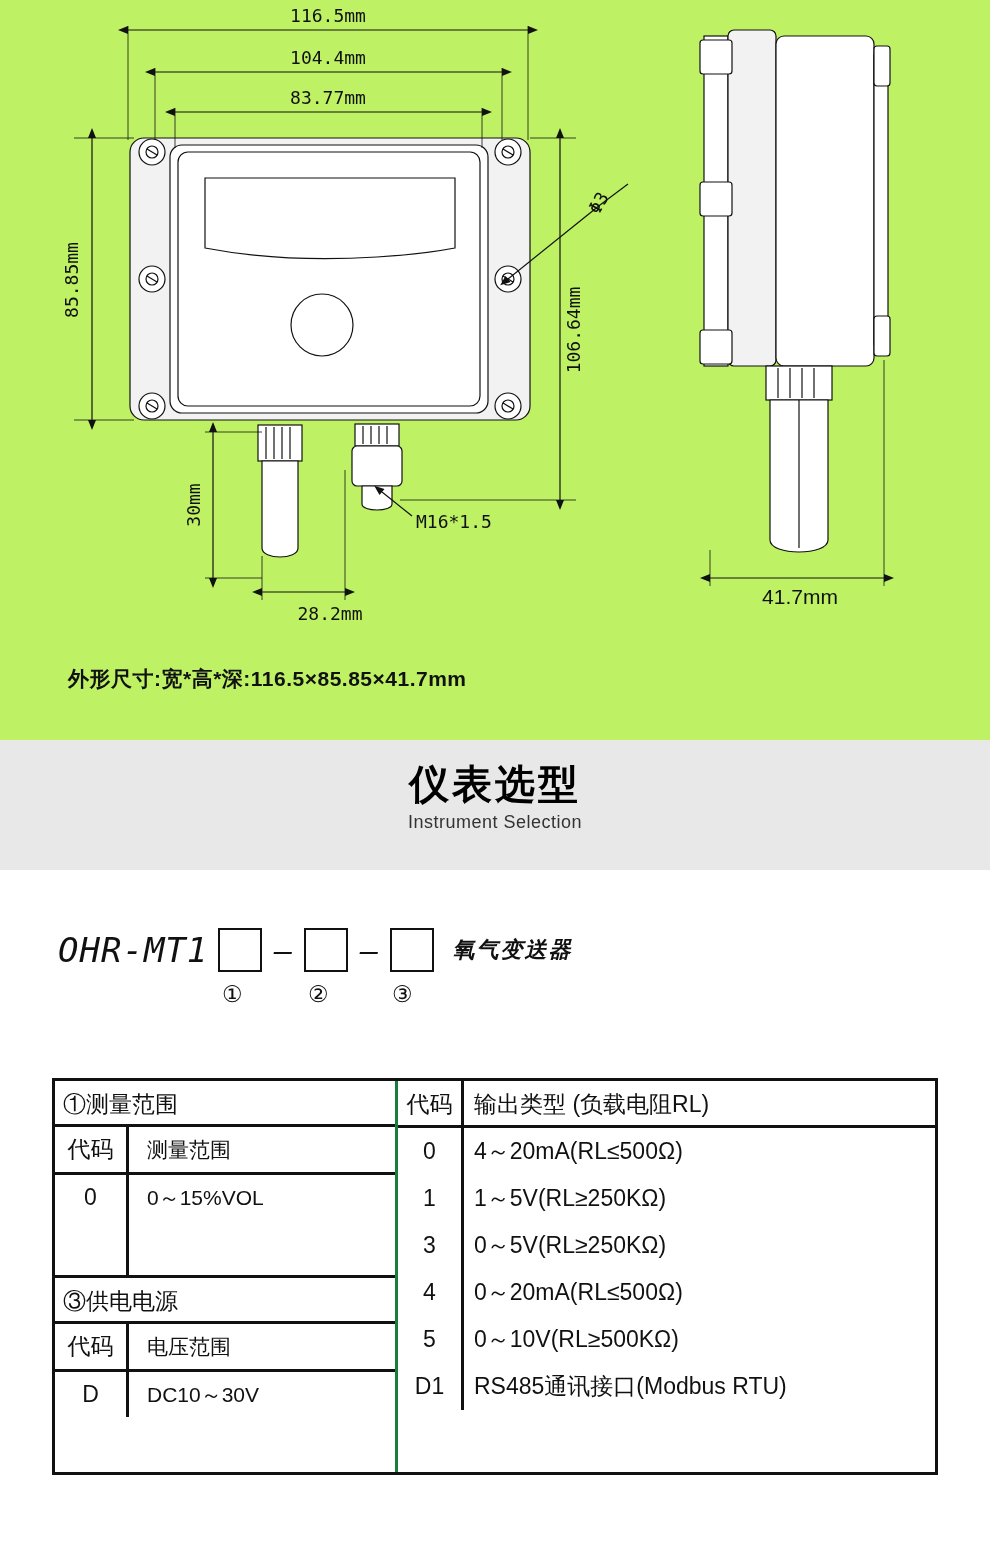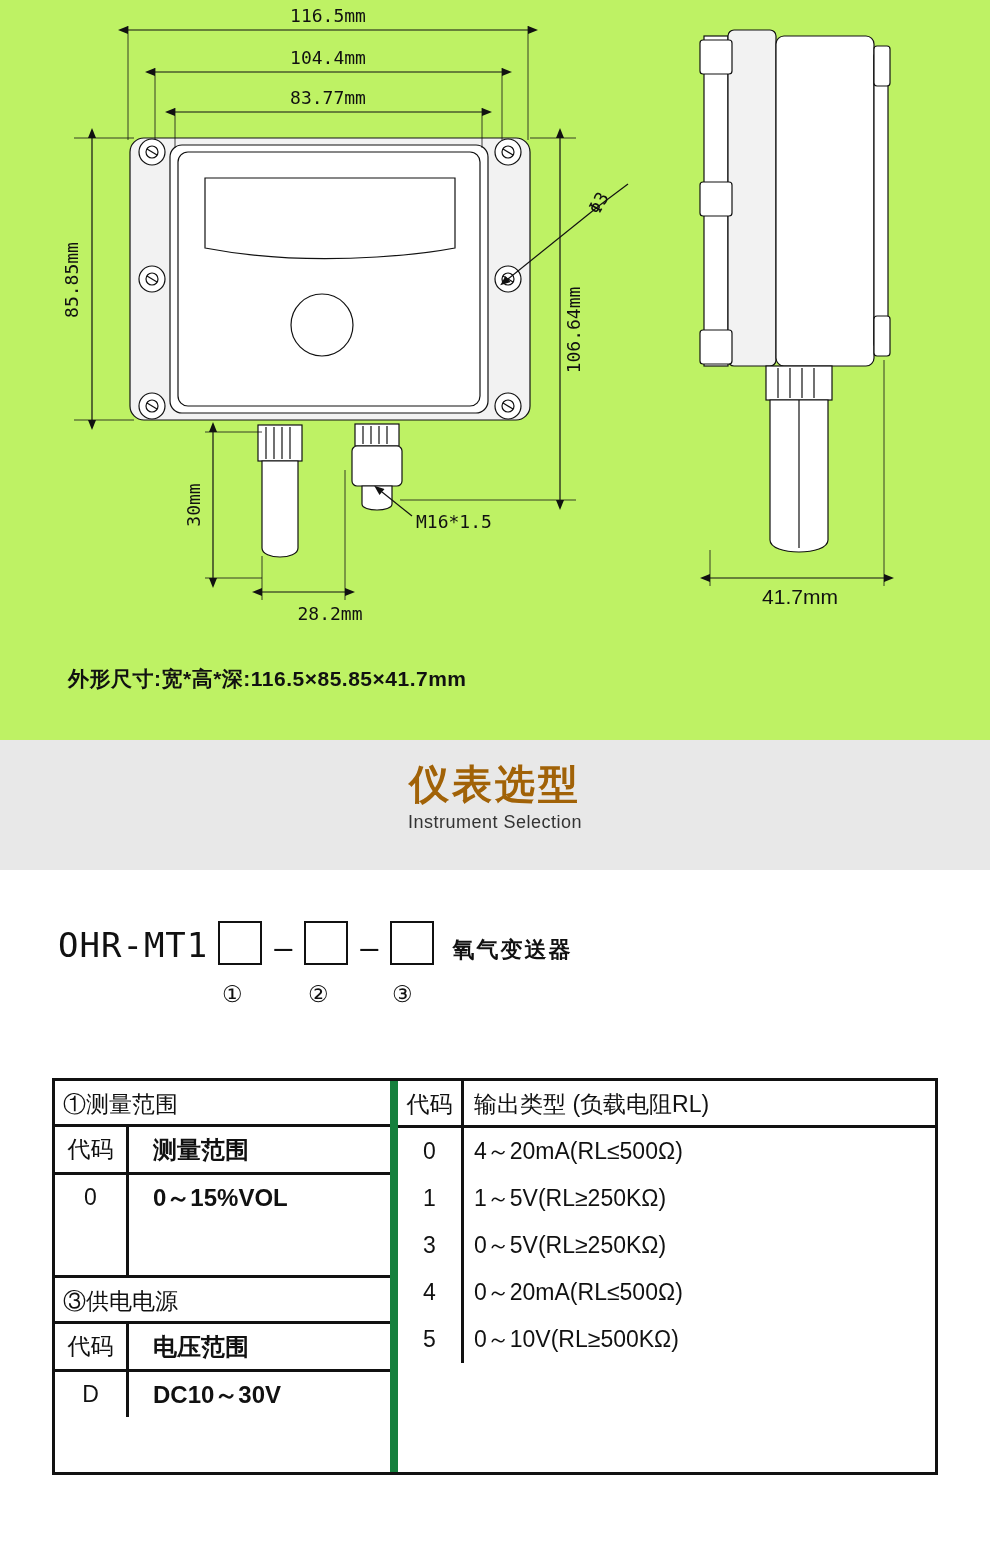--- a/index.html
+++ b/index.html
@@ -45,21 +45,21 @@
     left: 0;
     top: 740px;
     width: 990px;
     height: 130px;
     background: #e8e8e8;
     text-align: center;
   }
   #banner-title-cn {
     font-size: 40px;
     font-weight: bold;
-    color: #a16207;
+    color: #000000;
     padding-top: 20px;
     letter-spacing: 3px;
     line-height: 1.2;
   }
   #banner-title-en {
     font-size: 18px;
     color: #333;
     letter-spacing: 0.5px;
     margin-top: 4px;
   }
@@ -68,24 +68,25 @@
   #model-area {
     position: absolute;
     left: 0;
     top: 905px;
     width: 990px;
     height: 130px;
   }
   #model-row {
     position: absolute;
     left: 58px;
-    top: 2px;
+    top: 16px;
     display: flex;
-    align-items: flex-end;
+    align-items: center;
     height: 58px;
+    font-style: italic;
   }
   #model-prefix {
     font-family: "DejaVu Sans Mono", monospace;
     font-size: 34px;
     letter-spacing: 1px;
     color: #111;
   }
   .code-box {
     width: 40px;
     height: 40px;
@@ -120,21 +121,21 @@
     left: 52px;
     top: 1078px;
     width: 886px;
     border: 3px solid #111;
     box-sizing: border-box;
     display: flex;
   }
   .col-left {
     width: 343px;
     box-sizing: border-box;
-    border-right: 8px solid #15803d;
+    border-right: 3px solid #15803d;
   }
   .col-right {
     flex: 1;
     box-sizing: border-box;
   }
   .hdr-cell {
     height: 46px;
     line-height: 46px;
     font-size: 23px;
     padding-left: 8px;
@@ -154,26 +155,25 @@
     border-right: 3px solid #111;
     text-align: center;
     font-size: 23px;
     line-height: 45px;
     height: 45px;
     white-space: nowrap;
   }
   .cell-desc {
     flex: 1;
     box-sizing: border-box;
-    font-size: 24px;
+    font-size: 21px;
     line-height: 45px;
     height: 45px;
-    padding-left: 24px;
-    white-space: nowrap;
-    font-weight: bold;
+    padding-left: 18px;
+    white-space: nowrap;
   }
   .cell-code.tall, .cell-desc.tall {
     height: 100px;
     line-height: 45px;
   }
   .blank-fill {
     height: 55px;
   }
   .r-row {
     display: flex;
@@ -398,15 +398,19 @@
       <div class="r-desc">0～5V(RL≥250KΩ)</div>
     </div>
     <div class="r-row">
       <div class="r-code">4</div>
       <div class="r-desc">0～20mA(RL≤500Ω)</div>
     </div>
     <div class="r-row">
       <div class="r-code">5</div>
       <div class="r-desc">0～10V(RL≥500KΩ)</div>
     </div>
+    <div class="r-row">
+      <div class="r-code">D1</div>
+      <div class="r-desc">RS485通讯接口(Modbus RTU)</div>
+    </div>
     <div class="blank-fill"></div>
   </div>
 </div>
 
 </body></html>

